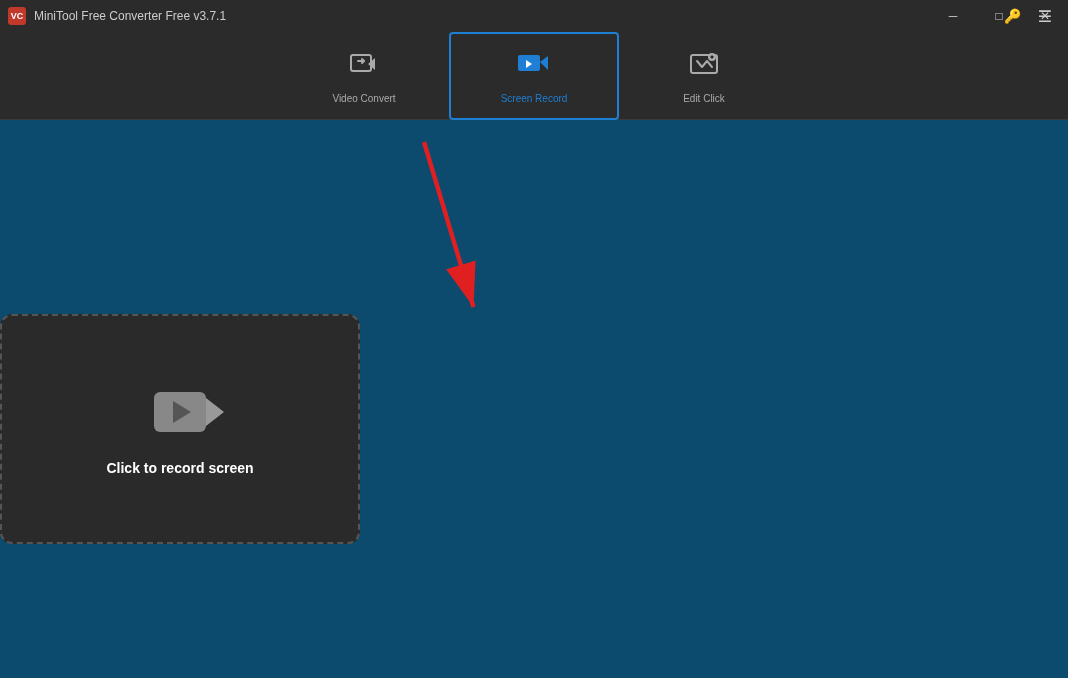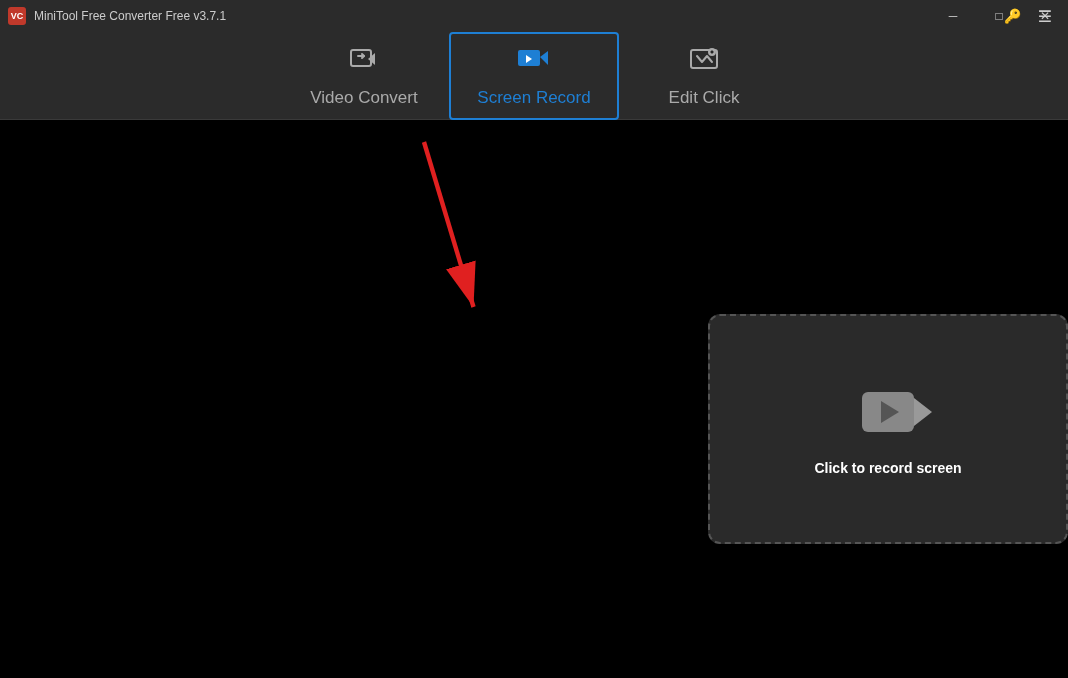--- a/index.html
+++ b/index.html
@@ -93,42 +93,42 @@
       justify-content: center;
       cursor: pointer;
       position: relative;
       gap: 6px;
     }
     .nav-tab .nav-icon {
       font-size: 28px;
       color: #aaaaaa;
     }
     .nav-tab .nav-label {
-      font-size: 17px;
+      font-size: 10px;
       color: #aaaaaa;
     }
     .nav-tab.active {
       border: 2px solid #1e7fd4;
       border-radius: 4px;
     }
     .nav-tab.active .nav-icon {
       color: #1e7fd4;
     }
     .nav-tab.active .nav-label {
       color: #1e7fd4;
     }
 
     
     #main-content {
       width: 100%;
       height: calc(678px - 32px - 88px);
-      background: #000000;
-      display: flex;
-      align-items: center;
-      justify-content: flex-end;
+      background: #0c4a6e;
+      display: flex;
+      align-items: center;
+      justify-content: flex-start;
       position: relative;
     }
 
     
     .record-box {
       width: 360px;
       height: 230px;
       border: 2px dashed #555;
       border-radius: 12px;
       background: #2a2a2a;

